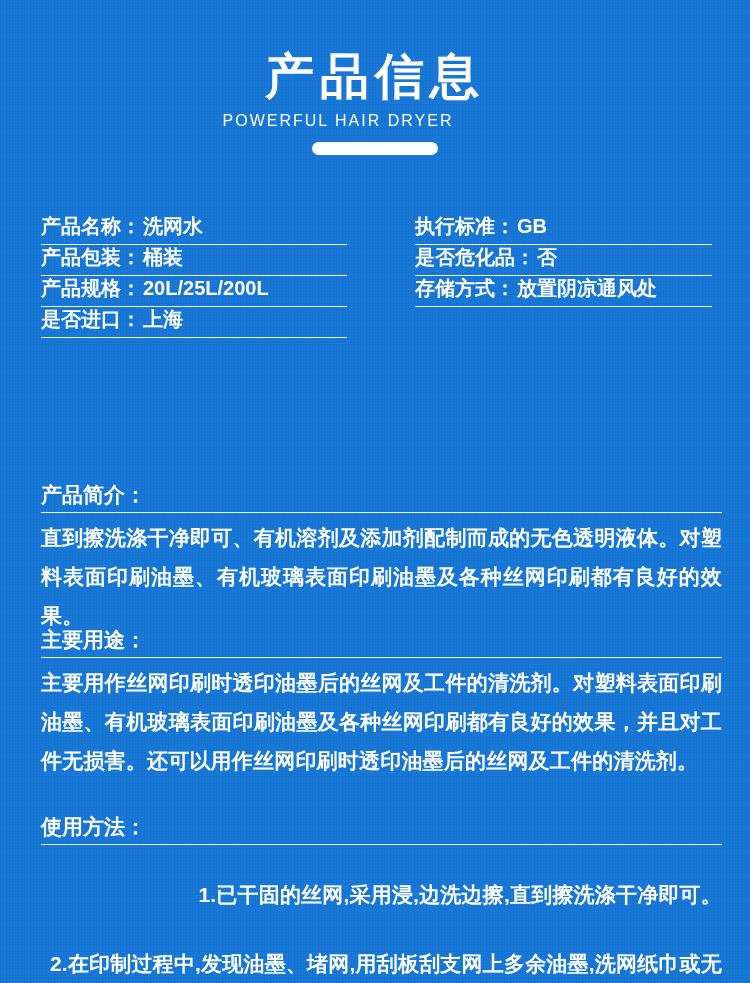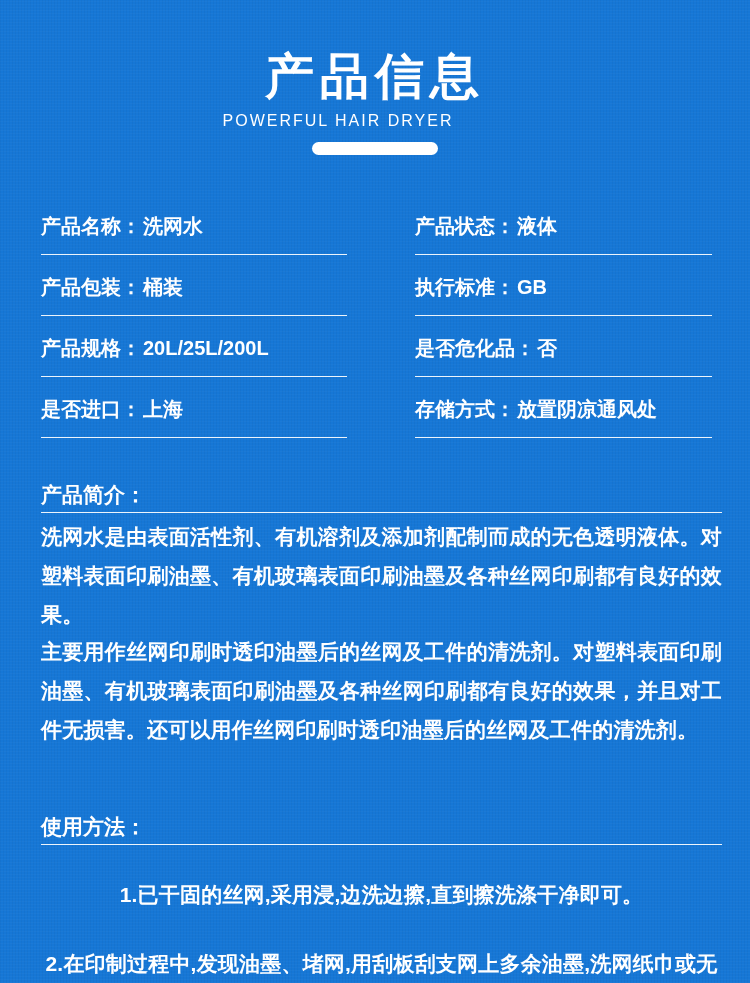--- a/index.html
+++ b/index.html
@@ -23,70 +23,70 @@
   .title-bar{
     position:absolute;top:142px;left:50%;margin-left:-63px;
     width:126px;height:13px;border-radius:7px;background:#ffffff;
   }
   .specs{
     position:absolute;top:214px;left:41px;
     display:grid;grid-template-columns:306px 297px;column-gap:68px;
   }
   .spec-row{
     border-bottom:1px solid rgba(255,255,255,0.92);
-    padding-bottom:16px;margin-bottom:20px;
+    padding-bottom:6px;
     font-size:20px;font-weight:bold;line-height:24px;
     white-space:nowrap;
   }
   .spec-value{margin-left:2px;}
   .section{position:absolute;left:41px;width:681px;}
-  .section-1{top:482px;font-family:Liberation Serif, serif;}
+  .section-1{top:482px;}
   .section-2{top:627px;}
   .section-3{top:814px;}
   .section-title{
     margin:0;font-size:21px;font-weight:bold;line-height:26px;
     padding-bottom:4px;border-bottom:1px solid rgba(255,255,255,0.92);
   }
   .section-body{margin:5px 0 0 0;}
   .section-body p{
     margin:0;font-size:21px;font-weight:bold;line-height:39px;
     letter-spacing:0.2px;text-align:justify;
   }
-  .section-3 .section-body p{text-align:center;margin-top:30px;}
+  .section-3 .section-body p{text-align:right;margin-top:30px;}
 </style>
 </head>
 <body>
 
 <div class="title">产品信息</div>
 <div class="subtitle">POWERFUL HAIR DRYER</div>
 <div class="title-bar"></div>
 
 <div class="specs">
   <div class="spec-col">
     <div class="spec-row"><span class="spec-label">产品名称：</span><span class="spec-value">洗网水</span></div>
     <div class="spec-row"><span class="spec-label">产品包装：</span><span class="spec-value">桶装</span></div>
     <div class="spec-row"><span class="spec-label">产品规格：</span><span class="spec-value">20L/25L/200L</span></div>
     <div class="spec-row"><span class="spec-label">是否进口：</span><span class="spec-value">上海</span></div>
   </div>
   <div class="spec-col">
-    <div class="spec-row"><span class="spec-label">产品状态：</span><span class="spec-value">液体</span></div>
     <div class="spec-row"><span class="spec-label">执行标准：</span><span class="spec-value">GB</span></div>
     <div class="spec-row"><span class="spec-label">是否危化品：</span><span class="spec-value">否</span></div>
     <div class="spec-row"><span class="spec-label">存储方式：</span><span class="spec-value">放置阴凉通风处</span></div>
   </div>
 </div>
 
 <div class="section section-1">
   <h2 class="section-title">产品简介：</h2>
   <div class="section-body">
-    <p>洗网水是由表面活性剂、有机溶剂及添加剂配制而成的无色透明液体。对塑料表面印刷油墨、有机玻璃表面印刷油墨及各种丝网印刷都有良好的效果。</p>
+    <p>直到擦洗涤干净即可、有机溶剂及添加剂配制而成的无色透明液体。对塑料表面印刷油墨、有机玻璃表面印刷油墨及各种丝网印刷都有良好的效果。</p>
   </div>
 </div>
 
 <div class="section section-2">
+  <h2 class="section-title">主要用途：</h2>
   <div class="section-body">
     <p>主要用作丝网印刷时透印油墨后的丝网及工件的清洗剂。对塑料表面印刷油墨、有机玻璃表面印刷油墨及各种丝网印刷都有良好的效果，并且对工件无损害。还可以用作丝网印刷时透印油墨后的丝网及工件的清洗剂。</p>
   </div>
 </div>
 
 <div class="section section-3">
   <h2 class="section-title">使用方法：</h2>
   <div class="section-body">
     <p>1.已干固的丝网,采用浸,边洗边擦,直到擦洗涤干净即可。</p>
     <p>2.在印制过程中,发现油墨、堵网,用刮板刮支网上多余油墨,洗网纸巾或无尘纸浸上两面擦干净即可继续印制。</p>

